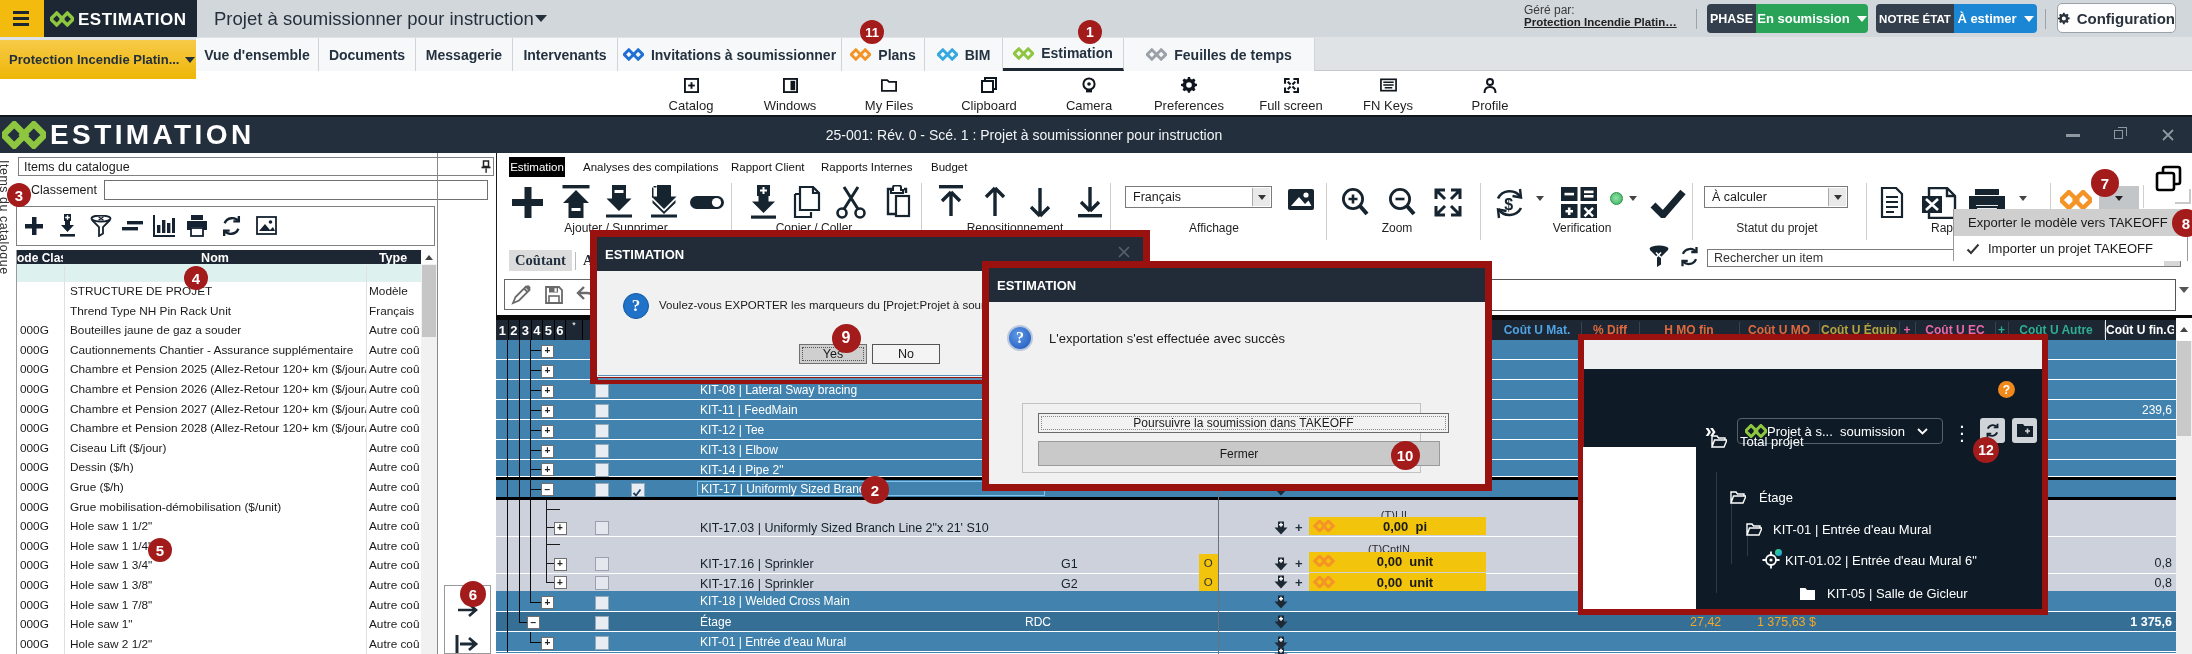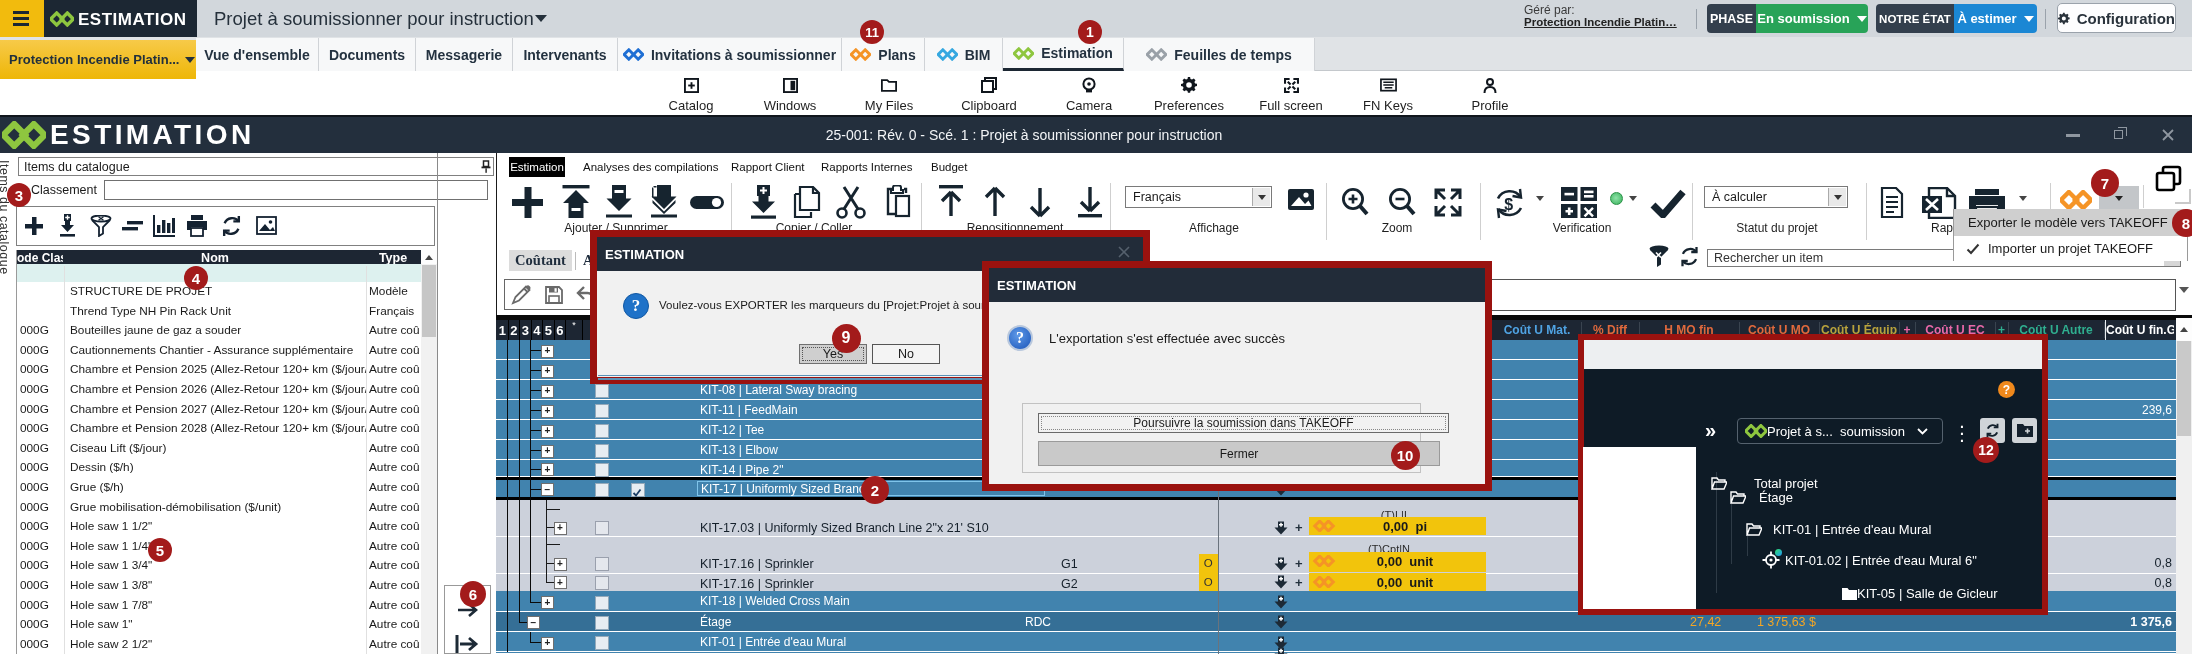--- a/index.html
+++ b/index.html
@@ -803,21 +803,21 @@
 <div class="a" style="left:2012px;top:418px;width:25px;height:25px;background:#cfd4d8;border-radius:3px;z-index:32;display:flex;align-items:center;justify-content:center">
       <svg width="16" height="13" viewBox="0 0 16 13">
         <path d="M0 13 V0 h6 l1.5 2 H16 v11 z" fill="#13202c"></path>
         <path d="M10.5 4.5 v5 M8 7 h5" stroke="#cfd4d8" stroke-width="1.6"></path>
       </svg>
     </div>
 <div class="a" style="left:1583px;top:447px;width:113px;height:162px;background:#fff;z-index:32"></div>
 <div class="a" style="left:1716px;top:472px;width:1px;height:121px;background:#2e3b46;z-index:32"></div>
 <div class="a" style="left:1731px;top:504px;width:1px;height:60px;background:#2e3b46;z-index:32"></div>
 <div class="a" style="left:1747px;top:536px;width:1px;height:20px;background:#2e3b46;z-index:32"></div>
-<div class="a trtx ic" style="left:1711px;top:476px;z-index:32;gap:27px">
+<div class="a trtx ic" style="left:1711px;top:434px;z-index:32;gap:13px">
       <svg width="16" height="13" viewBox="0 0 16 13" style="margin-right:0">
         <path d="M1 12 V1 h5 l1.5 2 H14 v2 M1 12 L3.5 5 H16 L13 12 z" fill="none" stroke="#fff" stroke-width="1.4"></path>
       </svg>
       <span>Total projet</span>
     </div>
 <div class="a trtx ic" style="left:1730px;top:490px;z-index:32;gap:13px">
       <svg width="16" height="13" viewBox="0 0 16 13" style="margin-right:0">
         <path d="M1 12 V1 h5 l1.5 2 H14 v2 M1 12 L3.5 5 H16 L13 12 z" fill="none" stroke="#fff" stroke-width="1.4"></path>
       </svg>
       <span>Étage</span>
@@ -829,21 +829,21 @@
       <span>KIT-01 | Entrée d'eau Mural</span>
     </div>
 <div class="a trtx ic" style="left:1762px;top:551px;z-index:32;gap:5px">
       <span style="position:relative;display:inline-block;width:18px;height:18px"><svg width="18" height="18" viewBox="0 0 18 18">
           <circle cx="9" cy="9" r="5" fill="none" stroke="#fff" stroke-width="1.8"></circle>
           <circle cx="9" cy="9" r="1.6" fill="#fff"></circle>
           <path d="M9 0.5 V4 M9 14 v3.5 M0.5 9 H4 M14 9 h3.5" stroke="#fff" stroke-width="1.8"></path>
         </svg><span style="position:absolute;right:-2px;top:-2px;width:7px;height:7px;border-radius:50%;background:linear-gradient(135deg,#2ee06a,#2196f3)"></span></span>
       <span>KIT-01.02 | Entrée d'eau Mural 6"</span>
     </div>
-<div class="a trtx ic" style="left:1842px;top:586px;z-index:32;gap:0">
+<div class="a trtx ic" style="left:1800px;top:586px;z-index:32;gap:12px">
       <svg width="15" height="12" viewBox="0 0 15 12">
         <path d="M0 12 V0 h5.5 l1.5 2 H15 v10 z" fill="#fff"></path>
       </svg>
       <span>KIT-05 | Salle de Gicleur</span>
     </div>
 
 <div class="badge" style="left:1078px;top:20px;width:24px;height:24px;font-size:14px">1</div>
 <div class="badge" style="left:861px;top:476px;width:28px;height:28px;font-size:15px">2</div>
 <div class="badge" style="left:7px;top:183px;width:24px;height:24px;font-size:15px">3</div>
 <div class="badge" style="left:184px;top:266px;width:24px;height:24px;font-size:15px">4</div>

